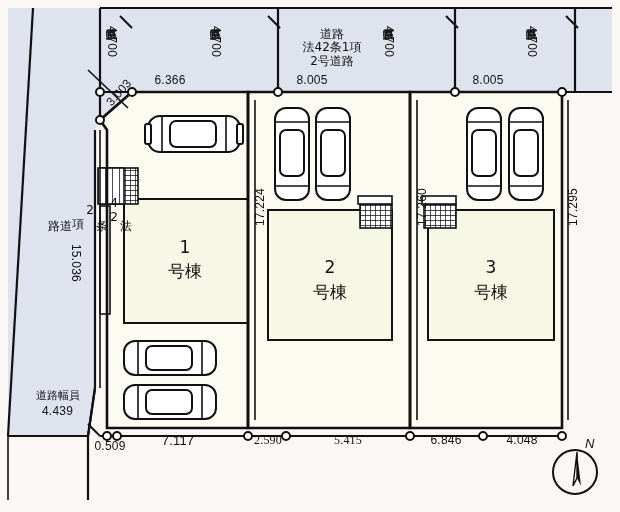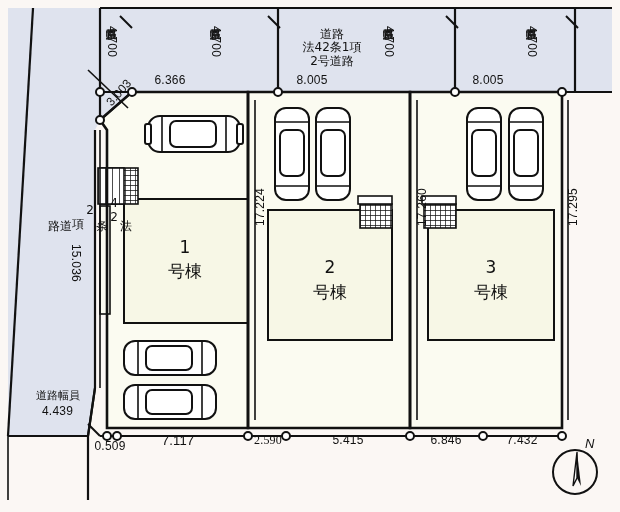--- a/index.html
+++ b/index.html
@@ -237,23 +237,23 @@
   <div class="lbl num" style="left:82px;top:244px;font-size:12px;transform:rotate(90deg);transform-origin:left top;">15.036</div>
 
   <div class="lbl num" style="left:254px;top:226px;font-size:12px;transform:rotate(-90deg);transform-origin:left top;">17.224</div>
   <div class="lbl num" style="left:416px;top:226px;font-size:12px;transform:rotate(-90deg);transform-origin:left top;">17.260</div>
 
   <div class="lbl num" style="left:567px;top:226px;font-size:12px;transform:rotate(-90deg);transform-origin:left top;">17.295</div>
 
   <div class="lbl num ctr" style="left:82px;top:440px;width:56px;font-size:12px;">0.509</div>
   <div class="lbl num ctr" style="left:150px;top:434px;width:56px;font-size:13px;">7.117</div>
   <div class="lbl num ctr" style="left:240px;top:434px;width:56px;font-size:12px;font-family:Liberation Serif, serif;">2.590</div>
-  <div class="lbl num ctr" style="left:320px;top:434px;width:56px;font-size:12px;">5.415</div>
+  <div class="lbl num ctr" style="left:320px;top:434px;width:56px;font-size:12px;font-family:Liberation Serif, serif;">5.415</div>
   <div class="lbl num ctr" style="left:418px;top:434px;width:56px;font-size:12px;">6.846</div>
-  <div class="lbl num ctr" style="left:494px;top:434px;width:56px;font-size:12px;">7.432</div>
+  <div class="lbl num ctr" style="left:494px;top:434px;width:56px;font-size:12px;">4.048</div>
 
   <div class="lbl jp ctr" style="left:150px;top:238px;width:70px;font-size:17px;">1</div>
   <div class="lbl jp ctr" style="left:140px;top:262px;width:90px;font-size:17px;">号棟</div>
 
   <div class="lbl jp ctr" style="left:295px;top:258px;width:70px;font-size:17px;">2</div>
   <div class="lbl jp ctr" style="left:285px;top:283px;width:90px;font-size:17px;">号棟</div>
 
   <div class="lbl jp ctr" style="left:456px;top:258px;width:70px;font-size:17px;">3</div>
   <div class="lbl jp ctr" style="left:446px;top:283px;width:90px;font-size:17px;">号棟</div>
 

